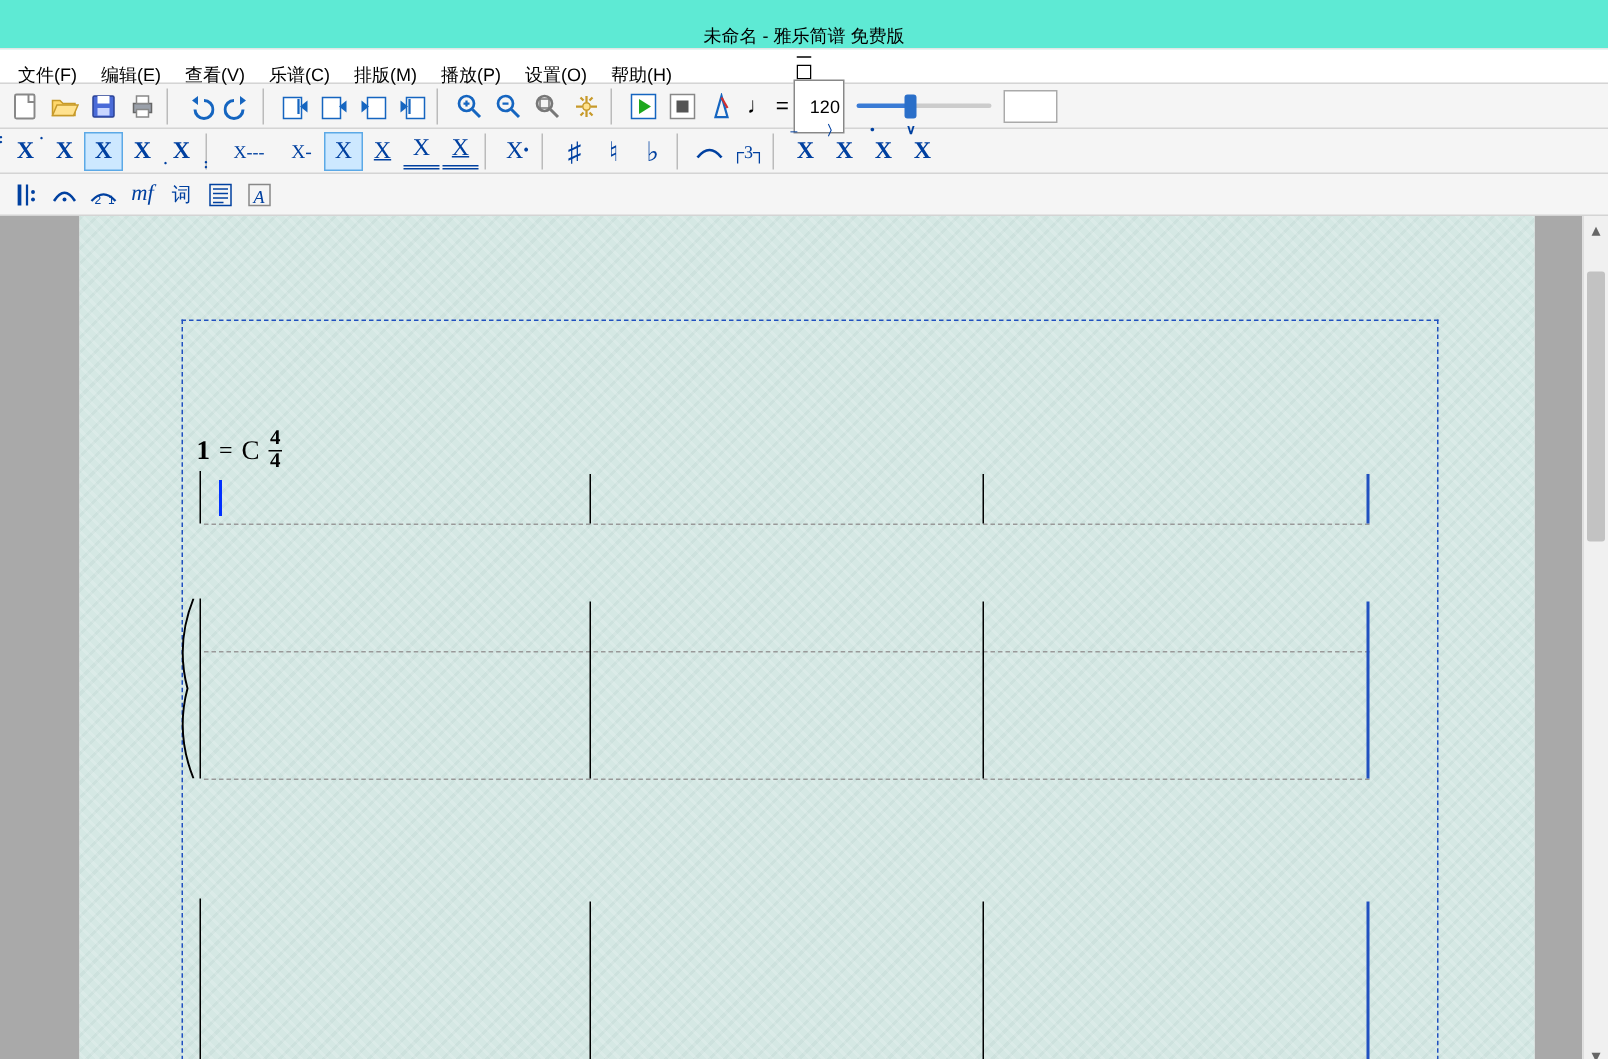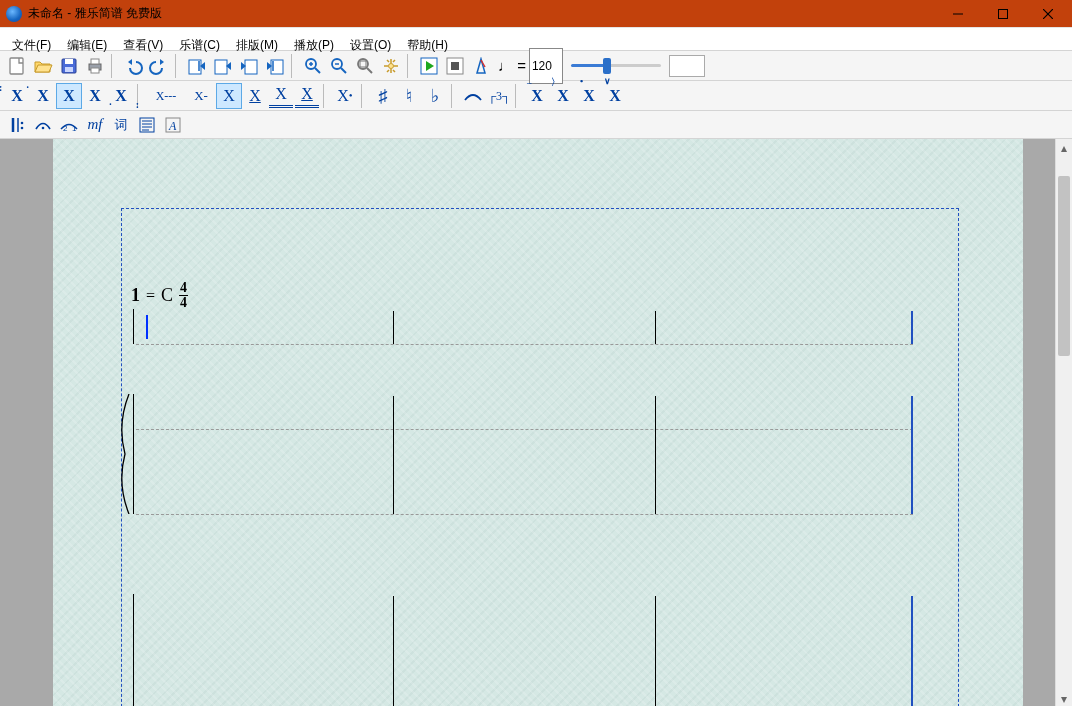--- a/index.html
+++ b/index.html
@@ -1,38 +1,38 @@
 <!DOCTYPE html>
 <html><head>
 <meta charset="utf-8">
 <style>
 * { box-sizing: border-box; margin: 0; padding: 0; }
 html, body { width: 1072px; height: 706px; overflow: hidden; font-family: "Microsoft YaHei", "SimSun", sans-serif; font-size: 12px; background: #fff; }
 
-.titlebar { height: 28px; display: flex; align-items: center; padding: 0 2px; background: #c2410c; border-bottom: 1px solid #e5e5e5; }
+.titlebar { height: 28px; display: flex; align-items: center; padding: 16px 2px; background: #5eead4; border-bottom: 1px solid #e5e5e5; flex-direction: column; }
 .titlebar .app-icon { width: 16px; height: 16px; border-radius: 50%; background: radial-gradient(circle at 40% 35%, #6ab7ff 0%, #1565c0 60%, #0d47a1 100%); margin: 0 6px 0 4px; }
 .titlebar .title { flex: 0 0 auto; }
 .titlebar .spacer { flex: 1; }
 .winbtn { width: 45px; height: 28px; display: flex; align-items: center; justify-content: center; }
 .winbtn svg { display: block; }
 
 .menubar { height: 22px; display: flex; align-items: center; padding: 0 4px; background: #fff; }
 .menuitem { padding: 2px 8px; cursor: default; margin-top: 12px; }
 
 .toolbars { background: #f5f5f5; border-top: 1px solid #d4d4d4; }
 .toolbar { height: 30px; display: flex; align-items: center; padding: 2px 4px; border-bottom: 1px solid #d4d4d4; gap: 0; }
 .toolbar.row3 { height: 28px; }
 .tb-sep { width: 6px; height: 24px; border-left: 1px solid #bbb; margin: 0 3px; }
 .tb-btn { width: 26px; height: 26px; display: flex; align-items: center; justify-content: center; border: 1px solid transparent; cursor: default; position: relative; }
 .tb-btn.active { background: #cde8ff; border-color: #5ca9e6; }
 .tb-btn svg { display: block; }
 .tb-text { font-family: "Times New Roman", serif; font-size: 16px; color: #0040a0; display: flex; align-items: center; justify-content: center; width: 100%; height: 100%; line-height: 1; }
 .tb-text.bold { font-weight: bold; }
 .tempo-group { display: flex; align-items: center; gap: 3px; margin: 0 4px; }
-.tempo-input { width: 34px; height: 36px; border: 1px solid #888; font-size: 12px; text-align: left; padding: 0 2px; background: #fff; }
+.tempo-input { width: 34px; height: 36px; border: 1px solid #888; font-size: 12px; text-align: right; padding: 0 2px; background: #fff; }
 .slider-wrap { width: 90px; height: 20px; display: flex; align-items: center; margin: 0 4px; position: relative; }
 .slider-track { flex: 1; height: 3px; background: linear-gradient(to right, #3a7bd5 0%, #3a7bd5 40%, #ccc 40%, #ccc 100%); border-radius: 2px; position: relative; }
 .slider-thumb { position: absolute; left: 40%; top: 50%; width: 8px; height: 16px; background: #2a6fc9; border-radius: 2px; transform: translate(-50%, -50%); }
 .blank-box { width: 36px; height: 22px; border: 1px solid #aaa; background: #fff; margin-left: 4px; }
 
 .workarea { position: relative; height: 568px; display: flex; }
 .greyside { width: 53px; background: #a9a9a9; }
 .greyside.right { width: 32px; }
 .canvas { flex: 1; background: #d5e8e4; background-image: 
   repeating-linear-gradient(45deg, rgba(255,255,255,0.15) 0 2px, transparent 2px 6px),

